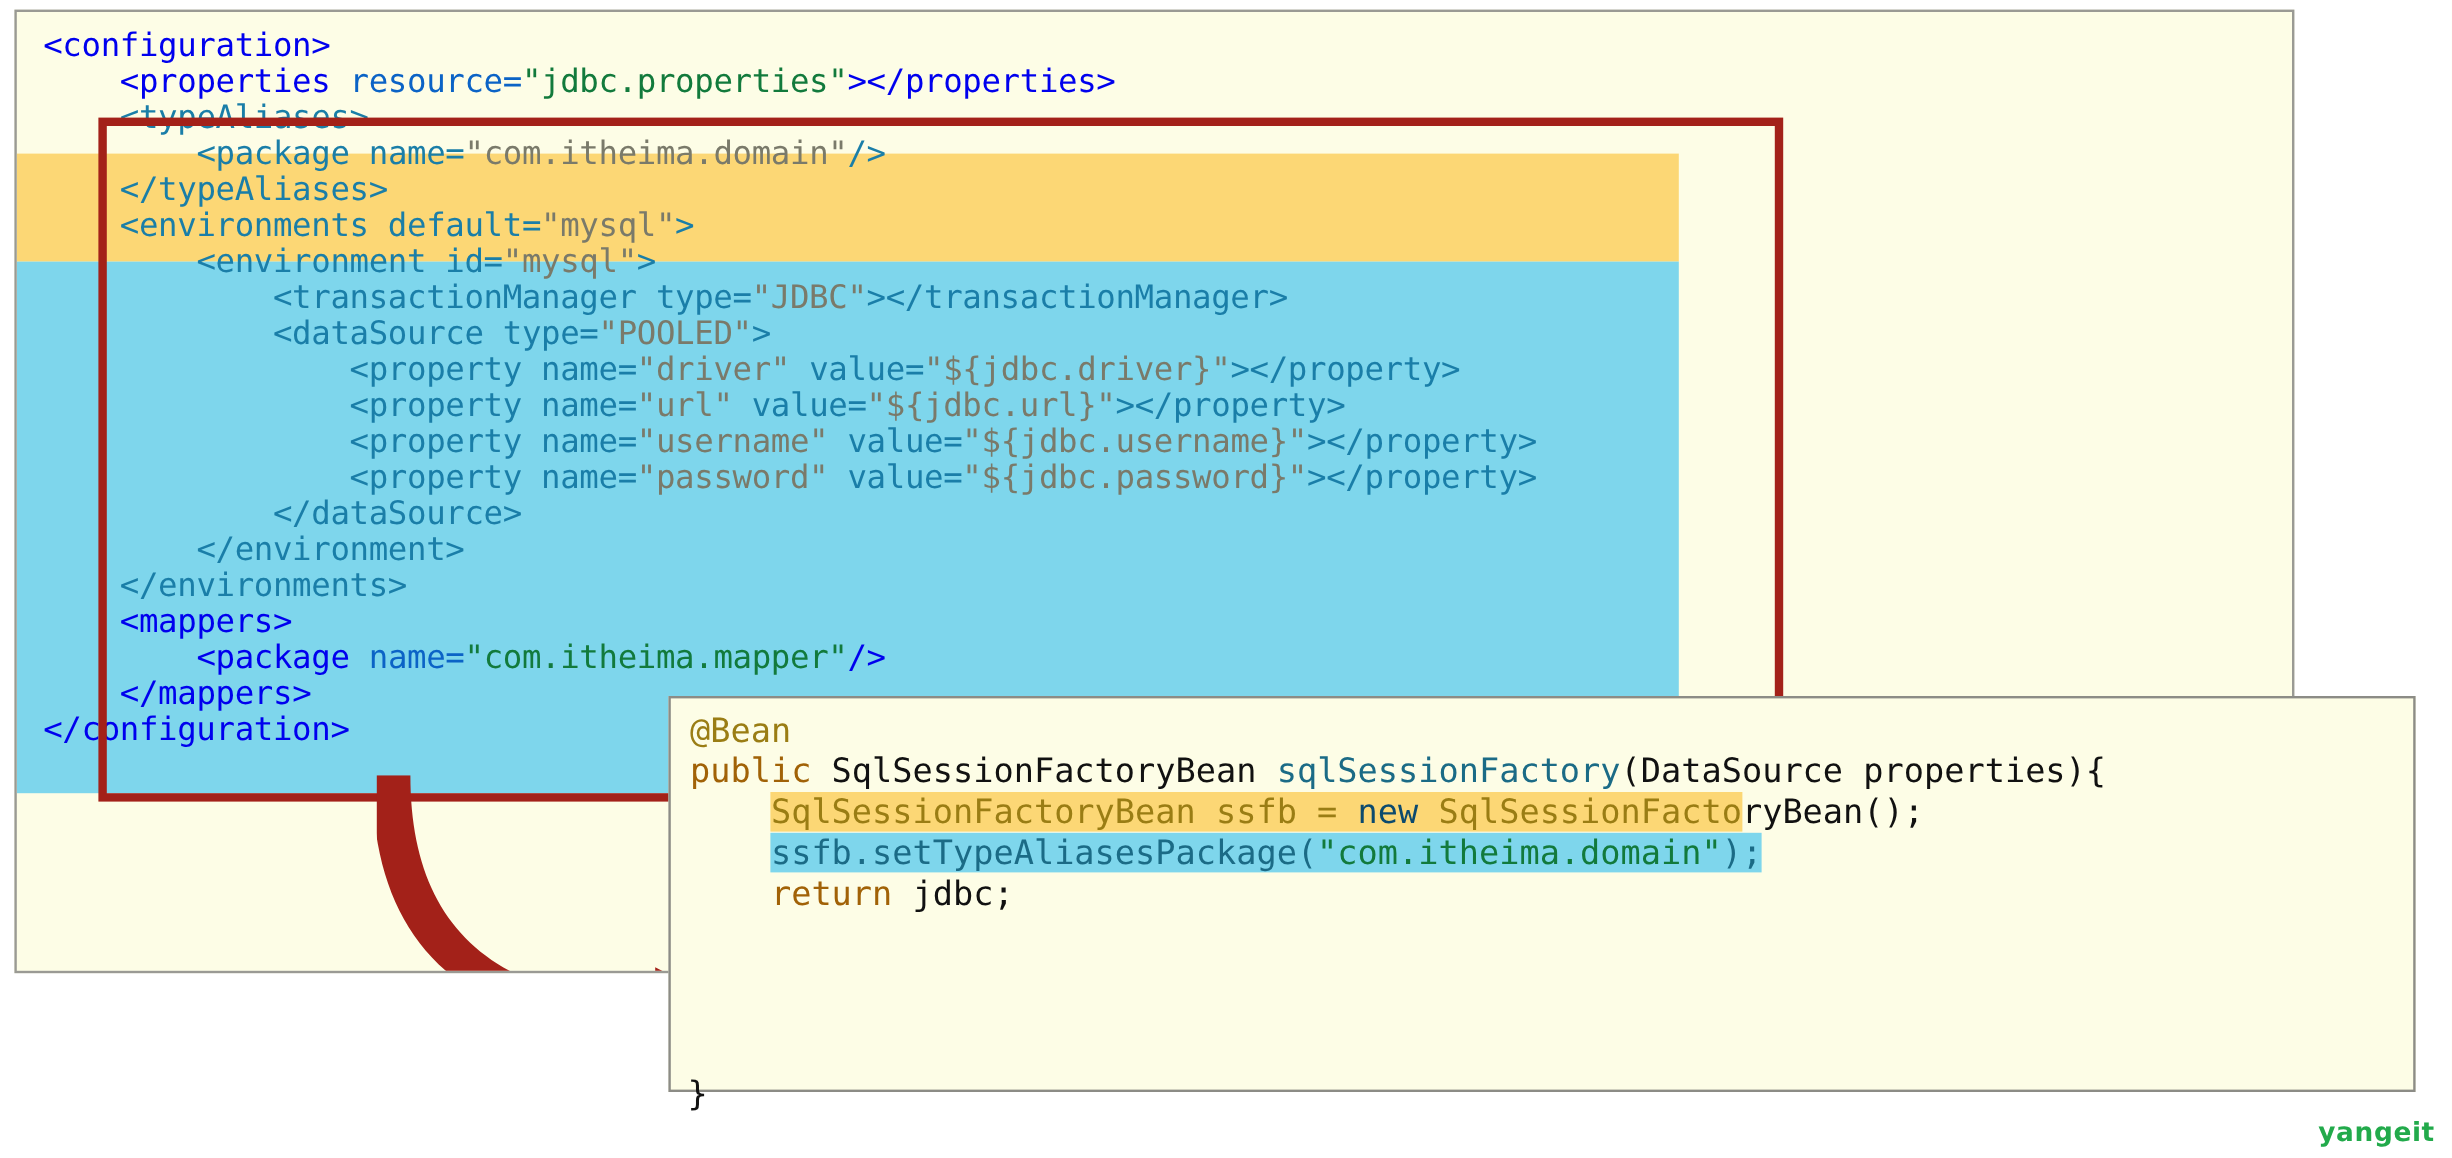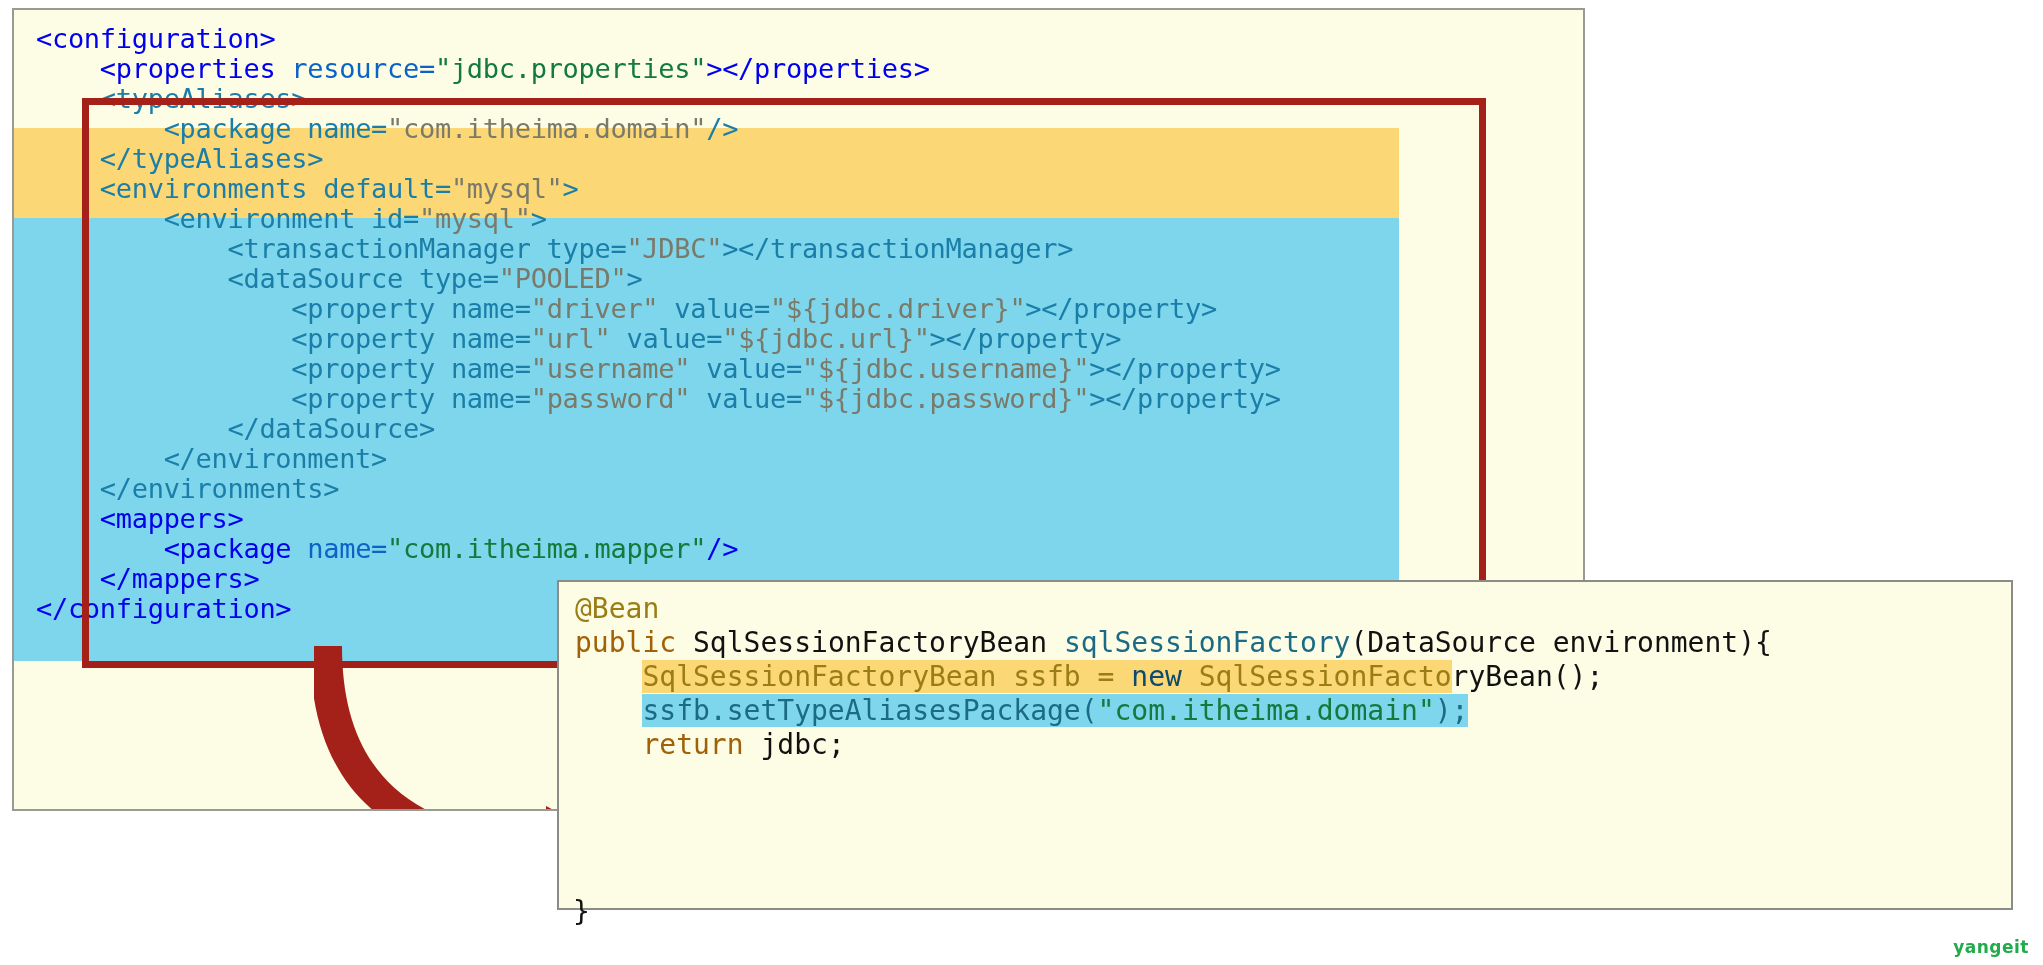--- a/index.html
+++ b/index.html
@@ -1,21 +1,21 @@
 <!DOCTYPE html>
 <html><head>
 <meta charset="utf-8">
 <style>
   html,body{margin:0;padding:0;background:#ffffff;}
   body{width:2043px;height:965px;position:relative;overflow:hidden;
        font-family:"DejaVu Sans Mono","Liberation Mono",monospace;}
 
   
   #xml-panel{
-    position:absolute;left:12px;top:8px;width:1573px;height:803px;
+    position:absolute;left:12px;top:8px;width:1900px;height:803px;
     background:#fdfde6;border:2px solid #9a9a94;box-sizing:border-box;
     overflow:hidden;
   }
   .code{
     position:absolute;left:22px;top:14px;
     font-size:27px;line-height:30px;white-space:pre;
     letter-spacing:-0.3px;
   }
   .ln{height:30px;white-space:pre;}
 
@@ -66,21 +66,21 @@
   
   #closing-brace{
     position:absolute;left:573px;top:895px;
     font-size:28px;line-height:34px;color:#111;
     font-family:"DejaVu Sans Mono","Liberation Mono",monospace;
   }
 
   
   #watermark{
     position:absolute;right:14px;bottom:8px;
-    color:#22aa4b;font-size:17px;font-weight:bold;
+    color:#22aa4b;font-size:22px;font-weight:bold;
     font-family:"DejaVu Sans","Liberation Sans",sans-serif;
     letter-spacing:0.5px;
   }
 </style>
 </head>
 <body>
 
 <div id="xml-panel">
 
   <div class="band" id="band-yellow"></div>
@@ -91,21 +91,21 @@
   <div id="red-box"></div>
 
   <svg id="arrow" viewBox="0 0 330 240" xmlns="http://www.w3.org/2000/svg">
     <path d="M 28 0 C 28 120, 90 185, 232 192 L 232 160 L 318 205 L 232 250 L 232 218 C 60 212, -4 130, -4 0 Z" fill="#a32119"></path>
   </svg>
 </div>
 
 <div id="java-panel">
   <div id="java-code">
       <div class="jln"><span class="anno">@Bean</span></div>
-      <div class="jln"><span class="kw">public</span> <span class="type">SqlSessionFactoryBean</span> <span class="mname">sqlSessionFactory</span><span class="type">(DataSource environment){</span></div>
+      <div class="jln"><span class="kw">public</span> <span class="type">SqlSessionFactoryBean</span> <span class="mname">sqlSessionFactory</span><span class="type">(DataSource properties){</span></div>
       <div class="jln">&nbsp;&nbsp;&nbsp;&nbsp;<span class="jhl-y"><span class="gold">SqlSessionFactoryBean ssfb = </span><span class="dim">new</span><span class="gold"> SqlSessionFacto</span></span><span class="type">ryBean();</span></div>
       <div class="jln">&nbsp;&nbsp;&nbsp;&nbsp;<span class="jhl-b"><span class="mname">ssfb.setTypeAliasesPackage(</span><span class="str">"com.itheima.domain"</span><span class="mname">);</span></span></div>
       <div class="jln">&nbsp;&nbsp;&nbsp;&nbsp;<span class="kw">return</span> <span class="type">jdbc;</span></div>
     </div>
 </div>
 <div id="closing-brace">}</div>
 
 <div id="watermark">yangeit</div>
 
 </body></html>

